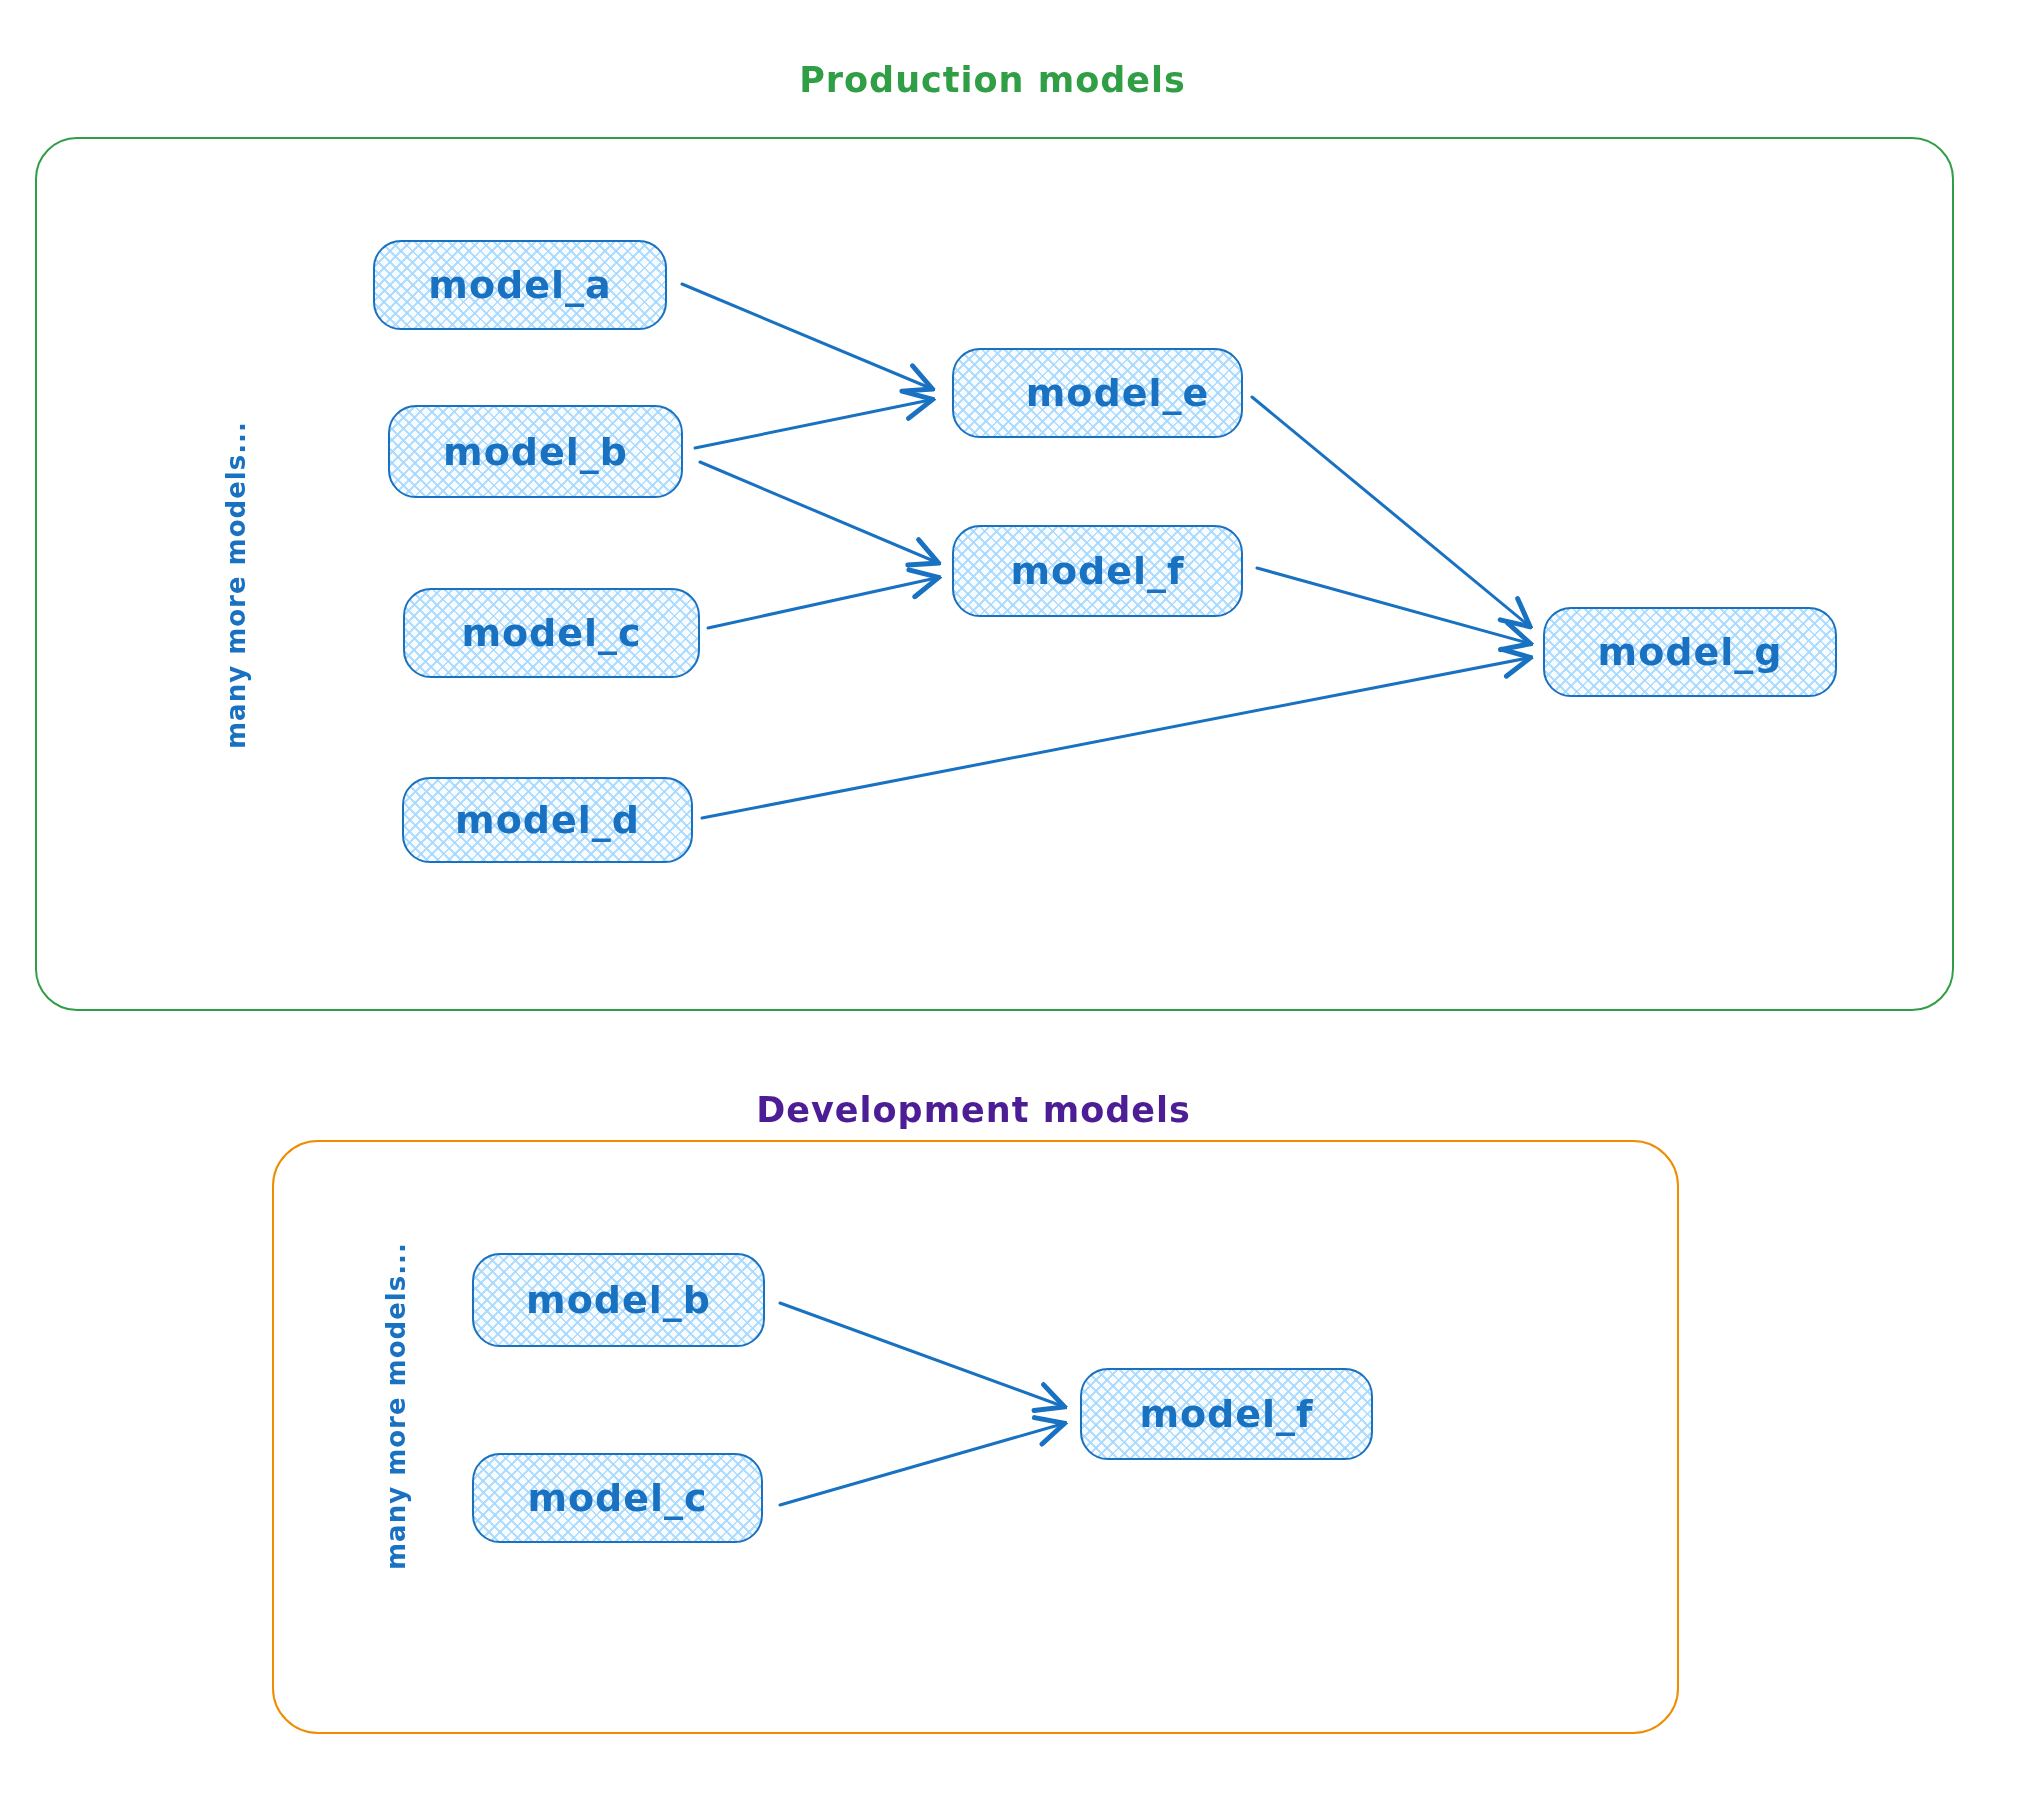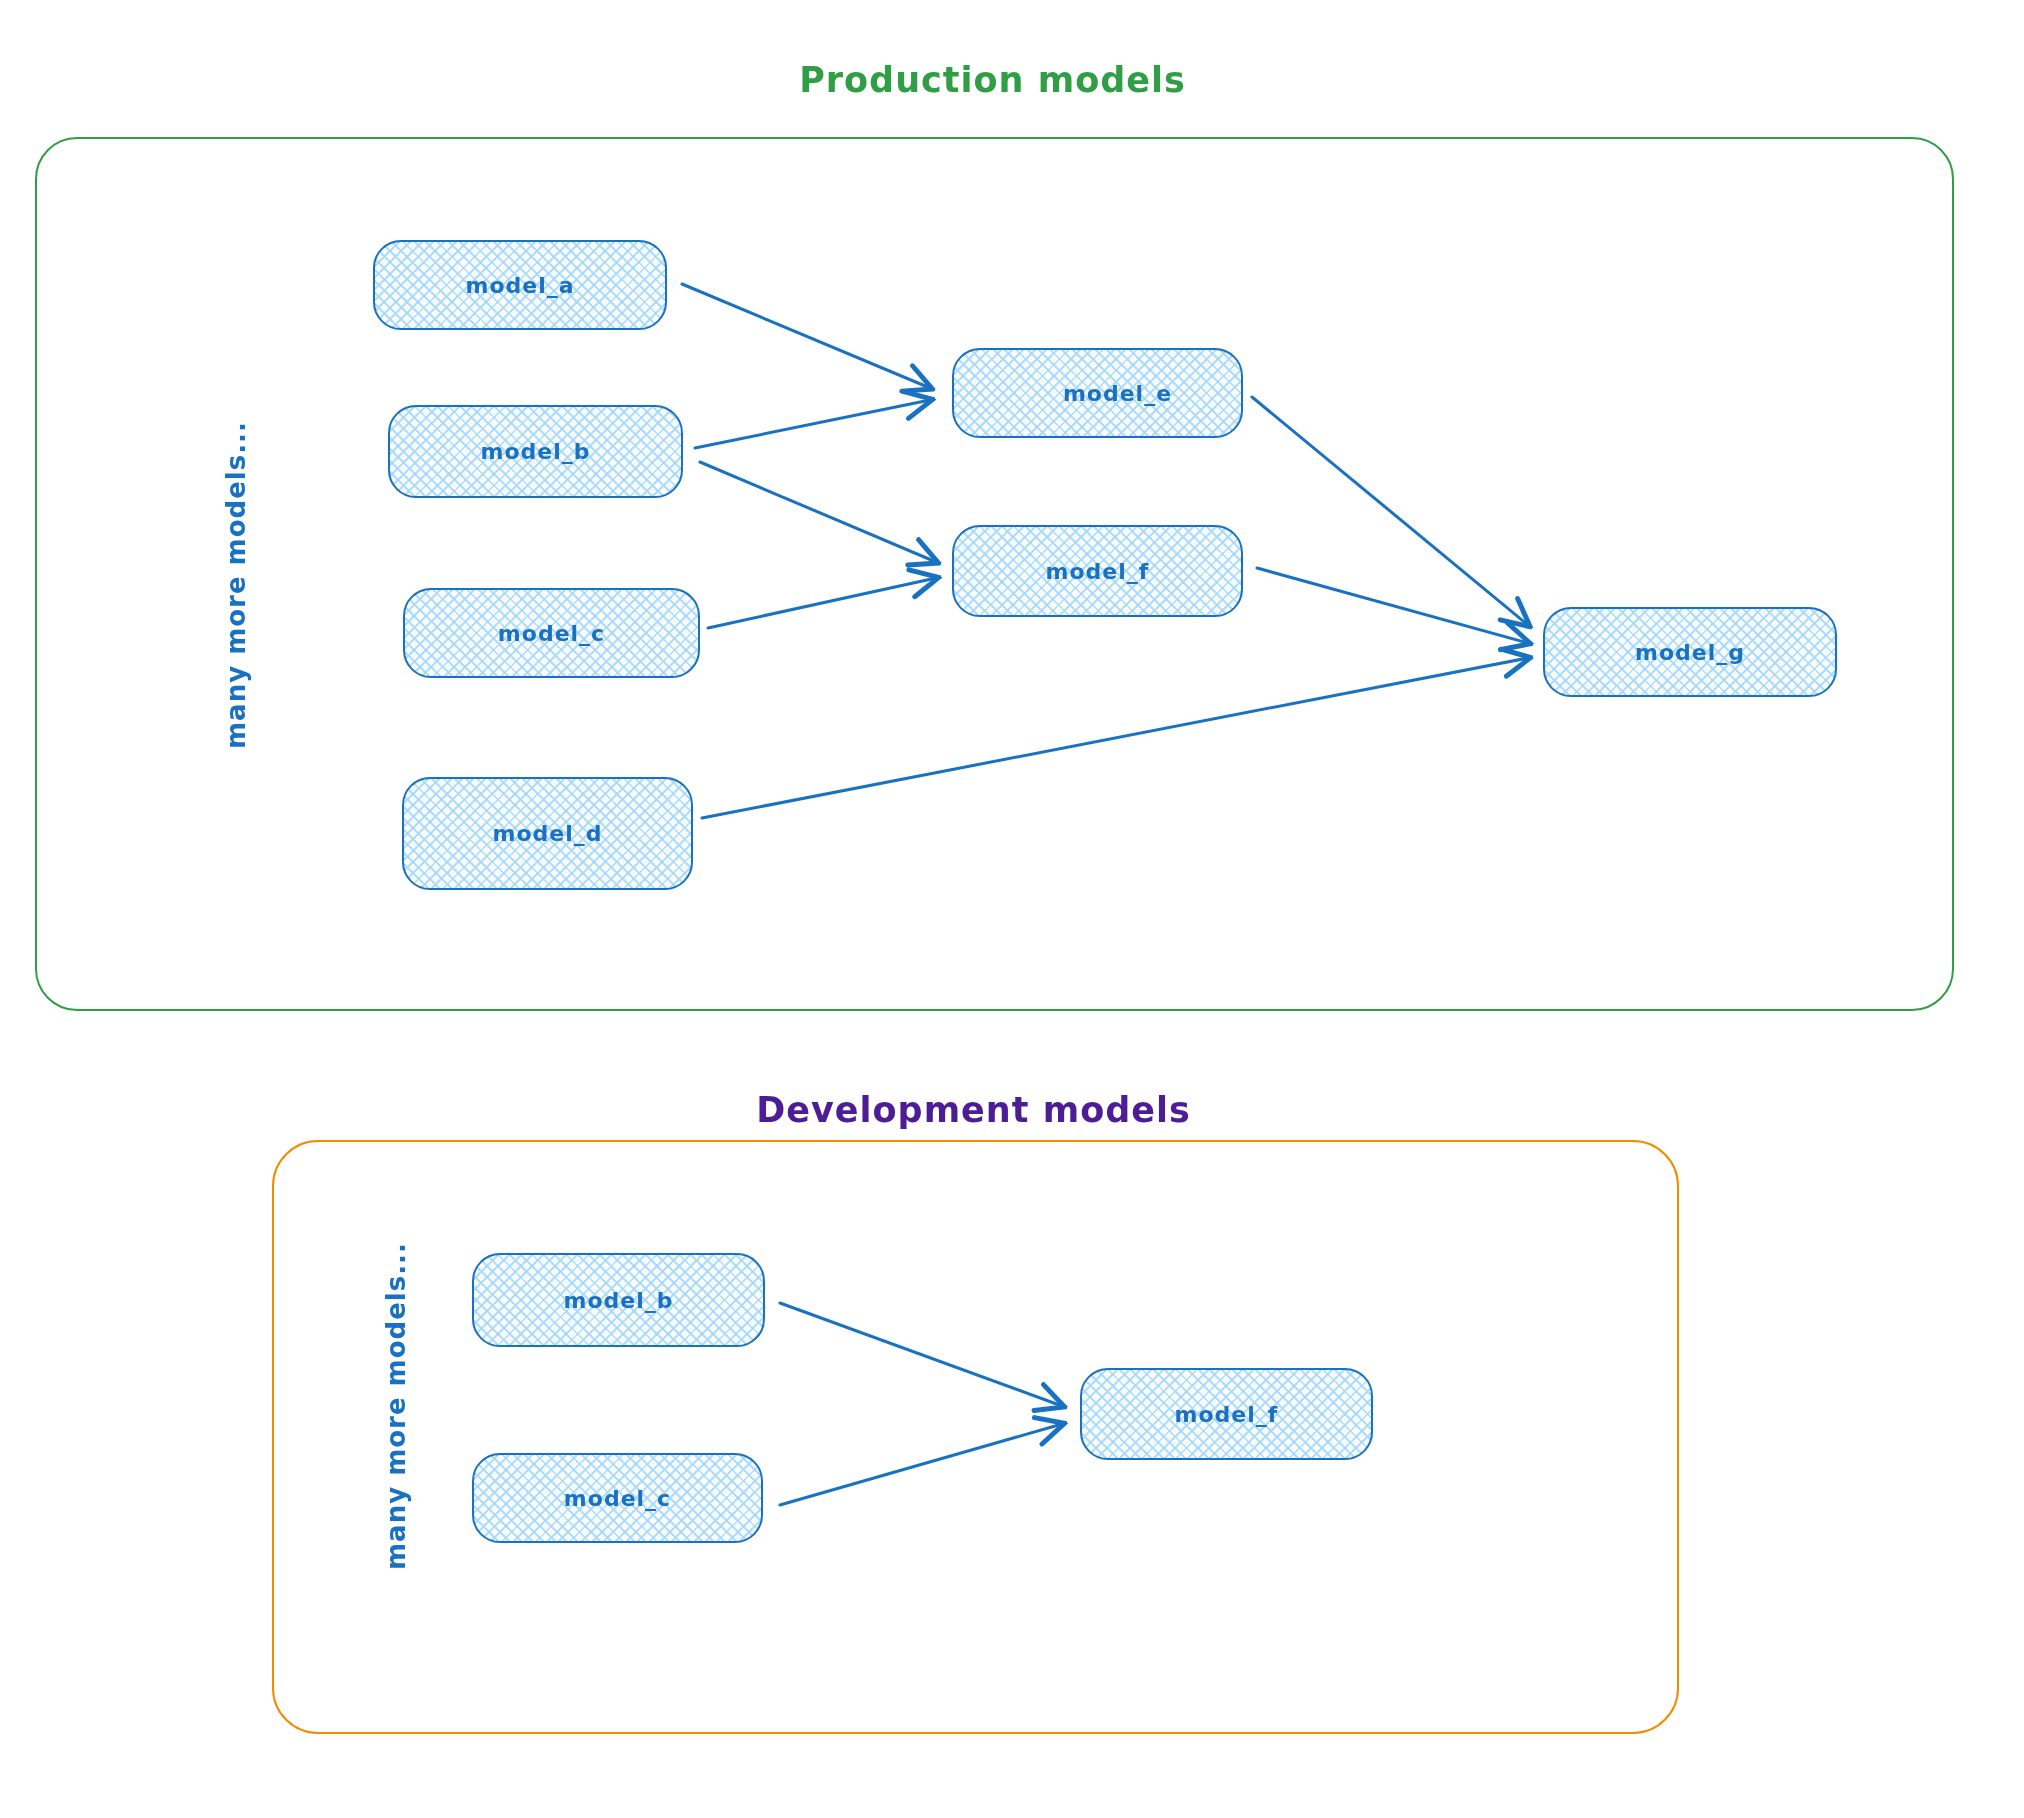--- a/index.html
+++ b/index.html
@@ -66,32 +66,32 @@
   .side-label-development { left: 248px; top: 1403px; }
   .node {
     position: absolute;
     box-sizing: border-box;
     border: 2.5px solid #1971c2;
     border-radius: 28px;
     display: flex;
     align-items: center;
     justify-content: center;
     color: #1971c2;
-    font-size: 22px;
+    font-size: 38px;
     font-weight: 600;
     letter-spacing: 1px;
     background-color: #f8fcff;
     background-image:
       repeating-linear-gradient(45deg,  rgba(165,216,255,0.85) 0px, rgba(165,216,255,0.85) 2px, transparent 2px, transparent 8px),
       repeating-linear-gradient(135deg, rgba(165,216,255,0.85) 0px, rgba(165,216,255,0.85) 2px, transparent 2px, transparent 8px);
   }
   .prod-a { left: 373px;  top: 240px;  width: 294px; height: 90px; }
   .prod-b { left: 388px;  top: 405px;  width: 295px; height: 93px; }
   .prod-c { left: 403px;  top: 588px;  width: 297px; height: 90px; }
-  .prod-d { left: 402px;  top: 777px;  width: 291px; height: 113px; }
+  .prod-d { left: 402px;  top: 777px;  width: 291px; height: 86px; }
   .prod-e { left: 952px;  top: 348px;  width: 291px; height: 90px; padding-left: 40px; }
   .prod-f { left: 952px;  top: 525px;  width: 291px; height: 92px; }
   .prod-g { left: 1543px; top: 607px;  width: 294px; height: 90px; }
   .dev-b  { left: 472px;  top: 1253px; width: 293px; height: 94px; }
   .dev-c  { left: 472px;  top: 1453px; width: 291px; height: 90px; }
   .dev-f  { left: 1080px; top: 1368px; width: 293px; height: 92px; }
   .edges {
     position: absolute;
     left: 0; top: 0;
     width: 2024px;

